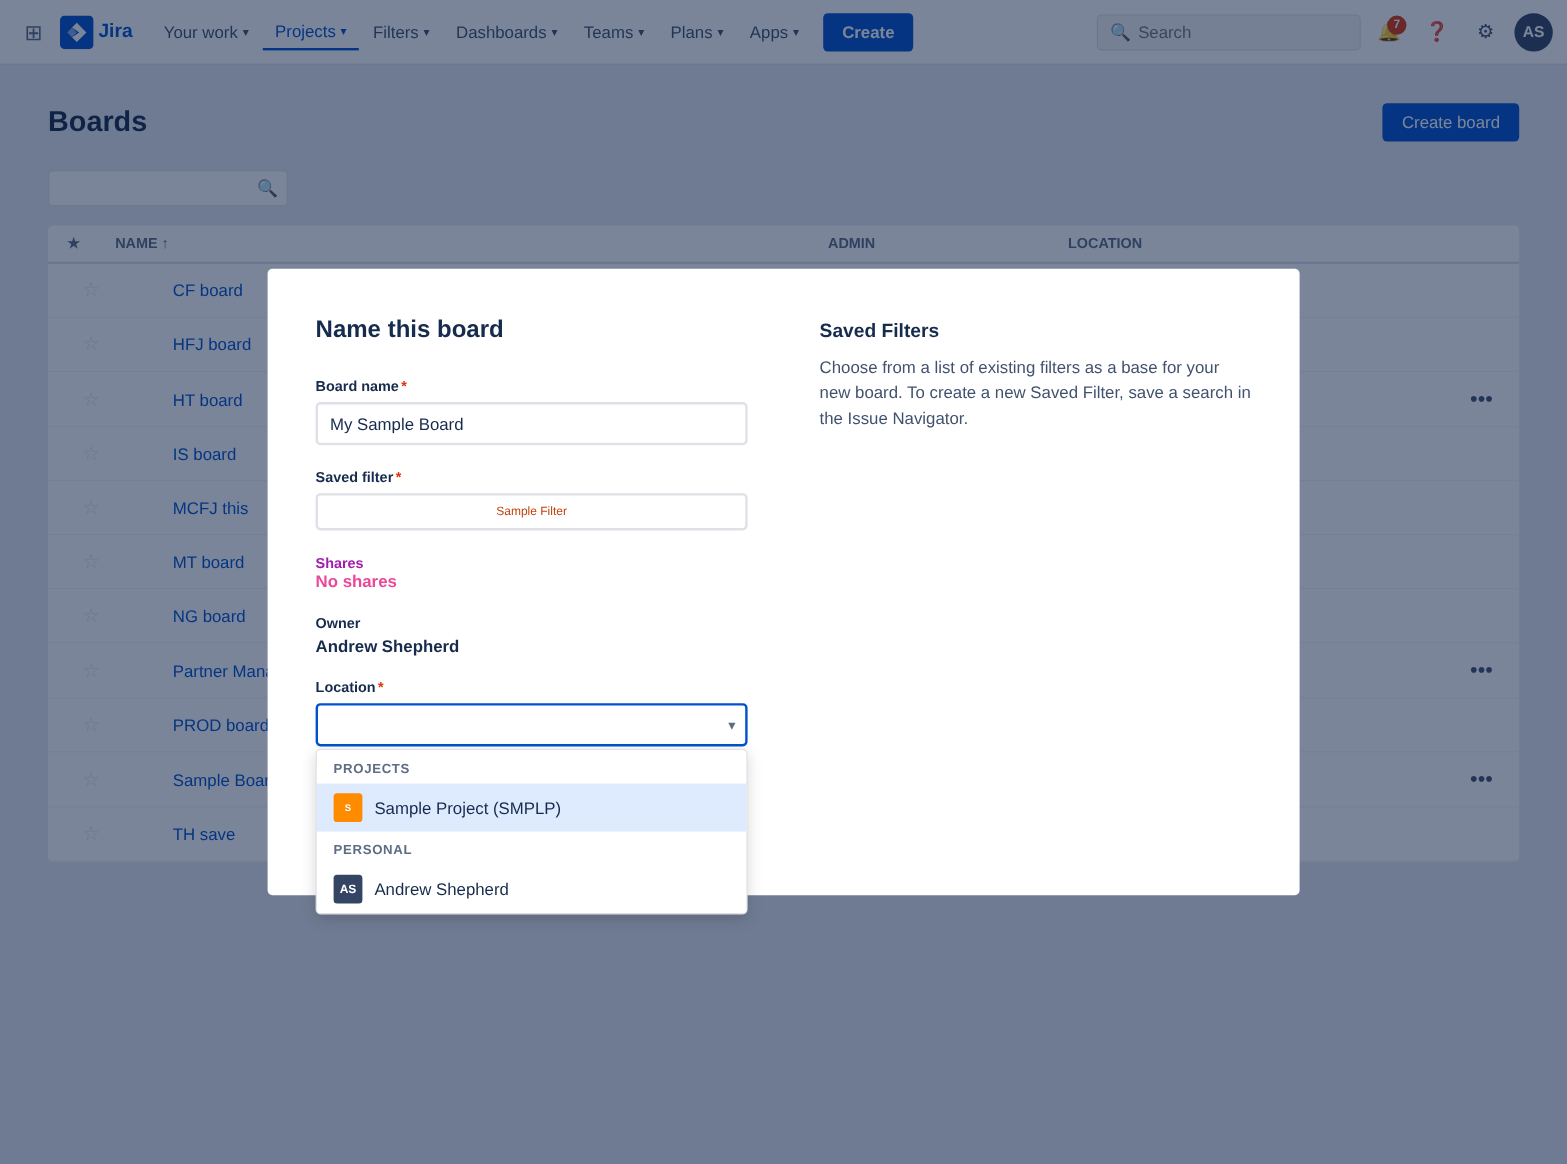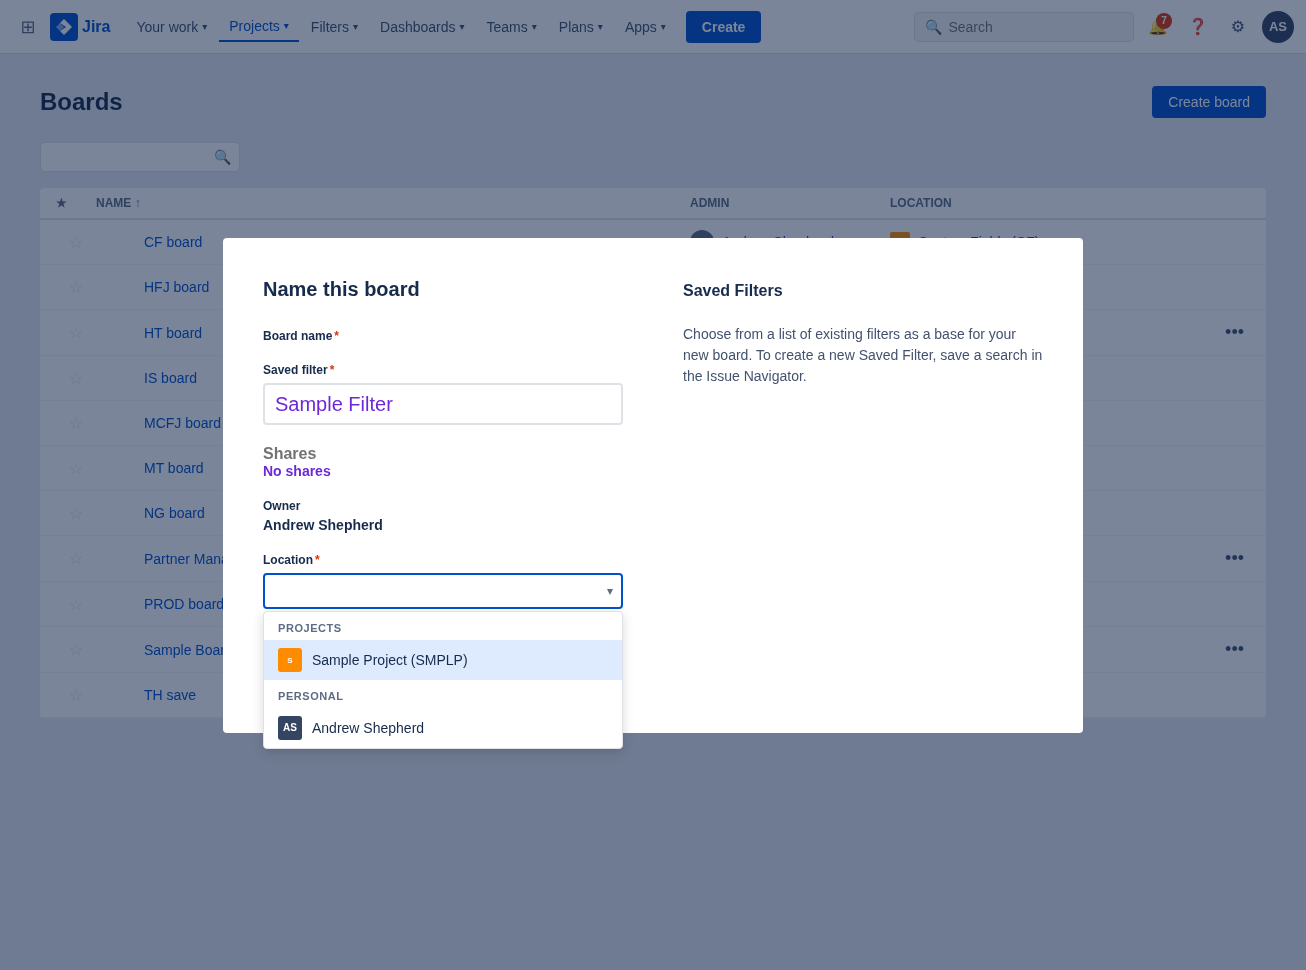--- a/index.html
+++ b/index.html
@@ -113,26 +113,26 @@
       display: flex; gap: 2px;
     }
     .form-label .required { color: #de350b; }
     .form-input {
       width: 100%; border: 2px solid #dfe1e6; border-radius: 4px;
       padding: 8px 10px; font-size: 14px; outline: none; color: #172b4d;
     }
 
     .form-select {
       width: 100%; border: 2px solid #dfe1e6; border-radius: 4px;
-      padding: 8px 10px; font-size: 20px; outline: none; color: #6d28d9;
-      background: #fff; appearance: none; cursor: pointer;
-    }
-
-    .shares-label { font-size: 16px; font-weight: 600; color: #737373; margin-bottom: 0; }
-    .shares-value { font-size: 14px; font-weight: 600; color: #6d28d9; }
+      padding: 8px 10px; font-size: 10px; outline: none; color: #c2410c;
+      background: #fff; appearance: none; cursor: pointer; text-align: center;
+    }
+
+    .shares-label { font-size: 12px; font-weight: 600; color: #a21caf; margin-bottom: 0; }
+    .shares-value { font-size: 14px; font-weight: 600; color: #ec4899; }
     .owner-label { font-size: 12px; font-weight: 600; color: #172b4d; margin-bottom: 4px; }
     .owner-value { font-size: 14px; font-weight: 700; color: #172b4d; margin-bottom: 20px; }
 
     .location-group { margin-bottom: 8px; }
     .location-input-wrap { position: relative; }
     .location-select-input {
       width: 100%; border: 2px solid #0052cc; border-radius: 4px;
       padding: 8px 10px; font-size: 14px; outline: none; color: #172b4d;
       background: #fff; cursor: text;
     }
@@ -159,21 +159,21 @@
     .dropdown-item:hover, .dropdown-item.highlighted { background: #deebff; }
     .dropdown-item .di-icon {
       width: 24px; height: 24px; border-radius: 3px;
       display: flex; align-items: center; justify-content: center; font-size: 13px;
       flex-shrink: 0;
     }
     .di-icon.orange-bg { background: #ff8b00; color: white; }
     .di-icon.dark-bg { background: #344563; color: white; font-size: 11px; }
 
     
-    .saved-filters-title { font-size: 16px; font-weight: 600; color: #172b4d; margin-bottom: 24px; }
+    .saved-filters-title { font-size: 16px; font-weight: 600; color: #172b4d; margin-bottom: 10px; }
     .saved-filters-desc { font-size: 14px; color: #42526e; line-height: 1.5; }
 
     
     .modal-footer {
       display: flex; justify-content: flex-end; gap: 10px; margin-top: 32px; align-items: center;
     }
     .btn-back {
       padding: 8px 16px; border: 1px solid #dfe1e6; border-radius: 4px;
       background: #fff; font-size: 14px; font-weight: 500; cursor: pointer; color: #172b4d;
     }
@@ -333,21 +333,21 @@
       <div class="location-cell">
         <div class="location-icon" style="background:#0065ff;color:white;width:20px;height:20px;border-radius:2px;"></div>
       </div>
       <div class="actions-cell"></div>
     </div>
 
     <div class="table-row">
       <div class="star-cell">
           <span class="star-icon">☆</span>
         </div>
-      <div><span class="board-name">MCFJ board</span></div>
+      <div><span class="board-name">MCFJ this</span></div>
       <div class="admin-cell">
         <div class="admin-avatar" style="background:#5e6c84;"></div>
       </div>
       <div class="location-cell">
         <div class="location-icon" style="background:#ff8b00;color:white;width:20px;height:20px;border-radius:2px;"></div>
         <span class="location-name">(MCFJ)</span>
       </div>
       <div class="actions-cell"></div>
     </div>
 
@@ -447,20 +447,21 @@
   <div class="modal">
 
     <div class="modal-left">
       <h2 class="modal-title">Name this board</h2>
 
       <div class="form-group">
         <div class="form-label">
           <span>Board name</span>
           <span class="required">*</span>
         </div>
+        <input class="form-input" type="text" value="My Sample Board" style="">
       </div>
 
       <div class="form-group">
         <div class="form-label">
           <span>Saved filter</span>
           <span class="required">*</span>
         </div>
         <select class="form-select">
           <option value="Sample Filter">Sample Filter</option>
         </select>

